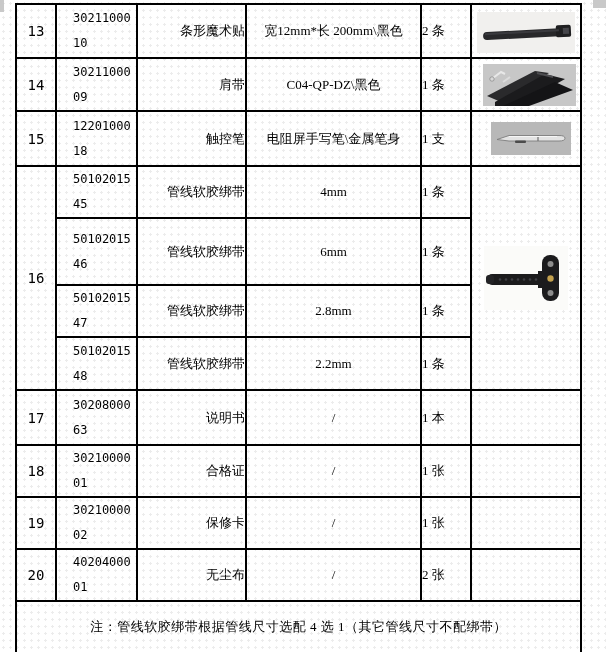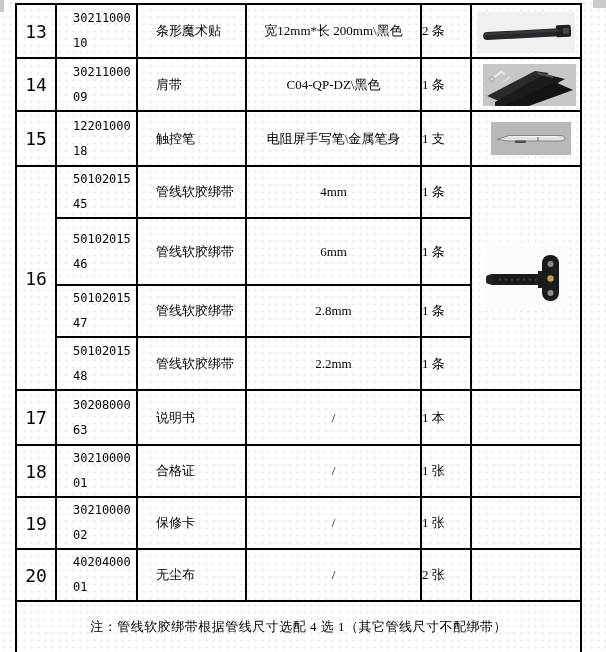--- a/index.html
+++ b/index.html
@@ -24,26 +24,26 @@
     vertical-align:middle;
     overflow:hidden;
   }
   col.w-no{width:40px;}  col.w-code{width:81px;} col.w-name{width:109px;}
   col.w-spec{width:175px;} col.w-qty{width:50px;} col.w-img{width:110px;}
 
   tr.h54{height:54px;} tr.h53{height:53px;} tr.h55{height:55px;}
   tr.h47{height:47px;} tr.h57{height:67px;} tr.h63{height:50px;}
   tr.h52{height:52px;} tr.h51{height:51px;}
 
-  td.c-no{text-align:center;font-family:"DejaVu Sans Mono",monospace;font-size:18px;}
+  td.c-no{text-align:center;font-family:"DejaVu Sans Mono",monospace;font-size:14px;}
   td.c-code{
     font-family:"DejaVu Sans Mono",monospace;font-size:12px;line-height:25px;
     padding-left:16px;padding-right:3px;word-break:break-all;text-align:left;
   }
-  td.c-name{padding-left:18px;text-align:left;border-radius:20px;}
+  td.c-name{padding-left:18px;text-align:right;border-radius:20px;}
   td.c-spec{text-align:center;}
   td.c-qty{text-align:left;}
   td.c-img{text-align:center;vertical-align:middle;}
   td.c-note{text-align:center;font-size:13px;letter-spacing:0.5px;}
   .photo{display:block;}
   .ph13{margin:2px auto 0 5px;}
   .ph14{margin:1px auto 0 11px;}
   .ph15{margin:0 auto 0 19px;}
   .ph16{margin:0 auto 0 12px;}
 </style>

